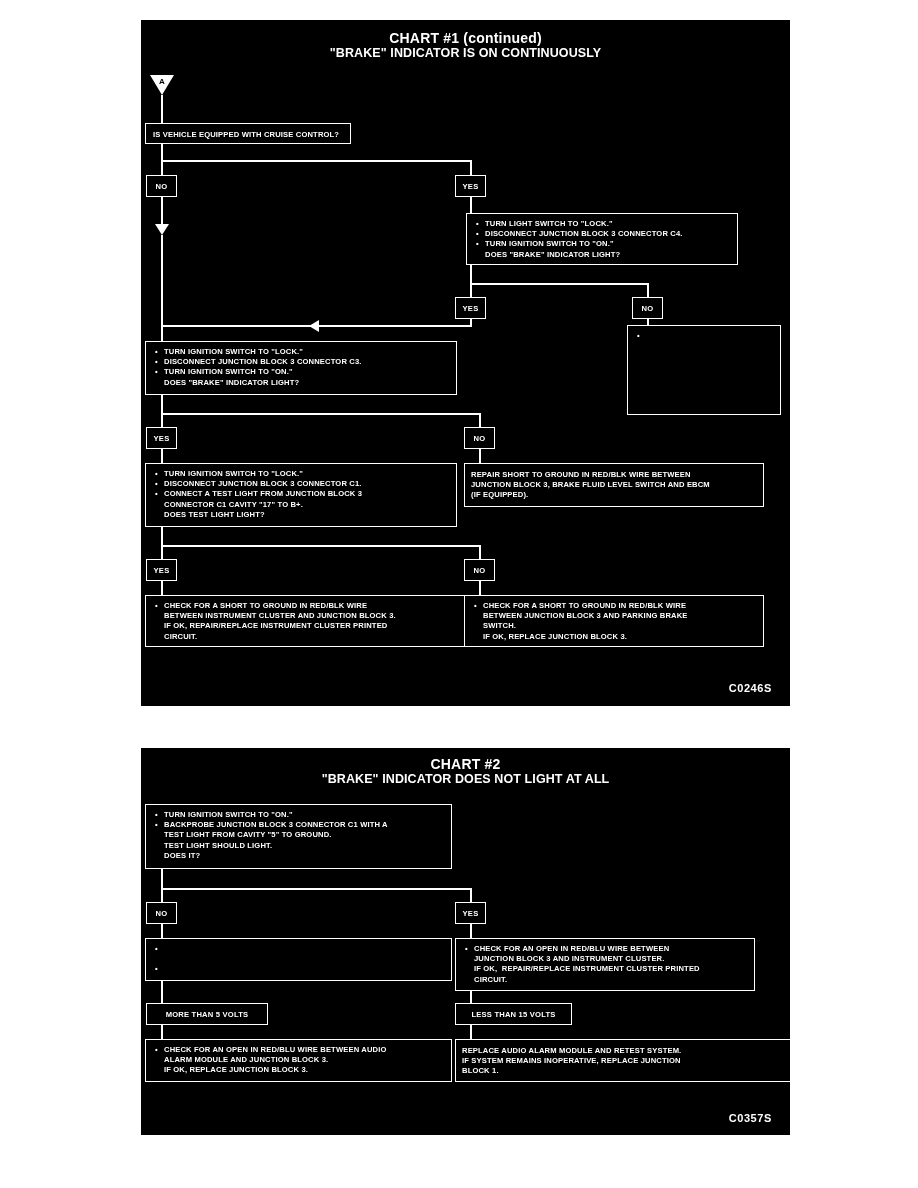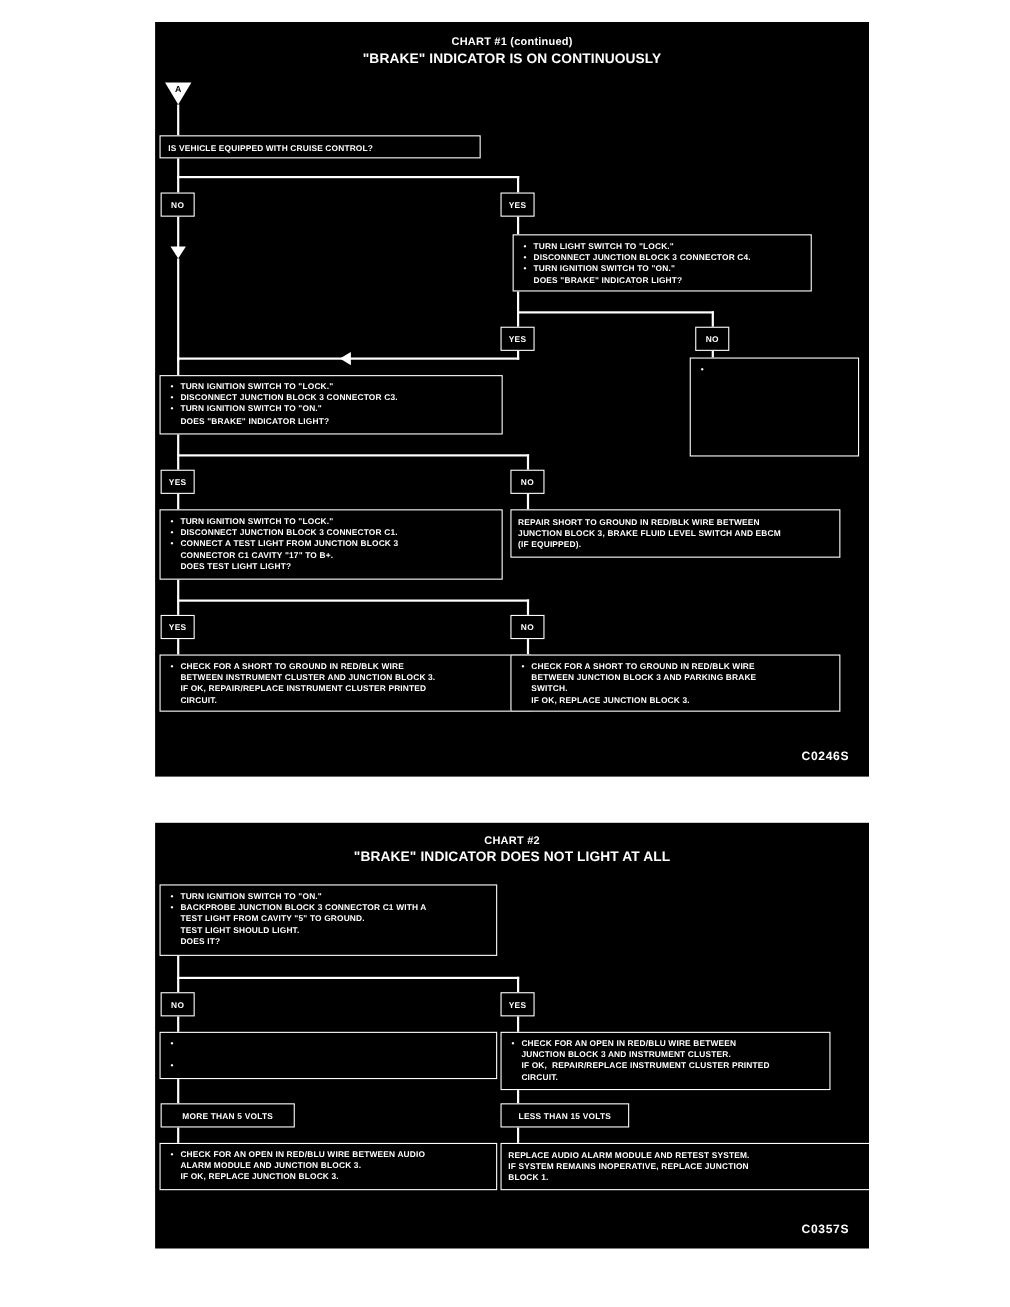--- a/index.html
+++ b/index.html
@@ -1,21 +1,21 @@
 <!DOCTYPE html>
 <html><head>
 <meta charset="utf-8">
 <style>
   html,body{margin:0;padding:0;background:#ffffff;}
   body{width:918px;height:1188px;position:relative;font-family:"Liberation Sans",sans-serif;-webkit-font-smoothing:none;}
   .panel{position:absolute;background:#000000;color:#ffffff;overflow:hidden;}
   #chart1{left:141px;top:20px;width:649px;height:686px;}
   #chart2{left:141px;top:748px;width:649px;height:387px;}
   .title{position:absolute;left:0;width:100%;text-align:center;font-weight:bold;color:#fff;}
-  .title .l1{font-size:10px;letter-spacing:.2px;line-height:15px;}
+  .title .l1{font-size:14px;letter-spacing:.2px;line-height:15px;}
   .title .l2{font-size:12.5px;letter-spacing:.1px;line-height:15px;}
   .code{position:absolute;font-size:11px;font-weight:bold;letter-spacing:.6px;color:#fff;padding-left:26px;}
 
   .box{position:absolute;border:1.6px solid #ffffff;background:#000;box-sizing:border-box;}
   .box .txt{position:absolute;left:7px;top:5px;right:4px;font-size:7.6px;font-weight:bold;line-height:10.2px;letter-spacing:.15px;color:#fff;white-space:pre;}
   .box.bul .txt{left:18px;}
   .bullets{position:absolute;left:9px;top:5px;font-size:7.6px;line-height:10.2px;color:#fff;white-space:pre;font-weight:bold;}
 
   .lbl{position:absolute;border:1.6px solid #ffffff;background:#000;box-sizing:border-box;height:22px;display:flex;align-items:center;justify-content:center;}
   .lbl span{font-size:7.6px;font-weight:bold;letter-spacing:.3px;color:#fff;}
@@ -38,21 +38,21 @@
 
   <div class="title" style="top:11px">
     <div class="l1">CHART #1 (continued)</div>
     <div class="l2">"BRAKE" INDICATOR IS ON CONTINUOUSLY</div>
   </div>
 
   <div class="conn" style="left:9px;top:55px"></div>
   <div class="conn-lbl" style="left:9px;top:57px">A</div>
   <div class="ln v" style="left:20px;top:75px;height:33px"></div>
 
-  <div class="box" style="left:4px;top:103px;width:292px;height:21px">
+  <div class="box" style="left:4px;top:103px;width:206px;height:21px">
     <div class="txt" style="left:7px;top:6px">IS VEHICLE EQUIPPED WITH CRUISE CONTROL?</div>
   </div>
 
   <div class="ln v" style="left:20px;top:124px;height:18px"></div>
   <div class="ln h" style="left:20px;top:140px;width:311px"></div>
   <div class="ln v" style="left:20px;top:140px;height:18px"></div>
   <div class="ln v" style="left:329px;top:140px;height:18px"></div>
 
   <div class="lbl" style="left:5px;top:155px;width:31px">
       <span>NO</span>

